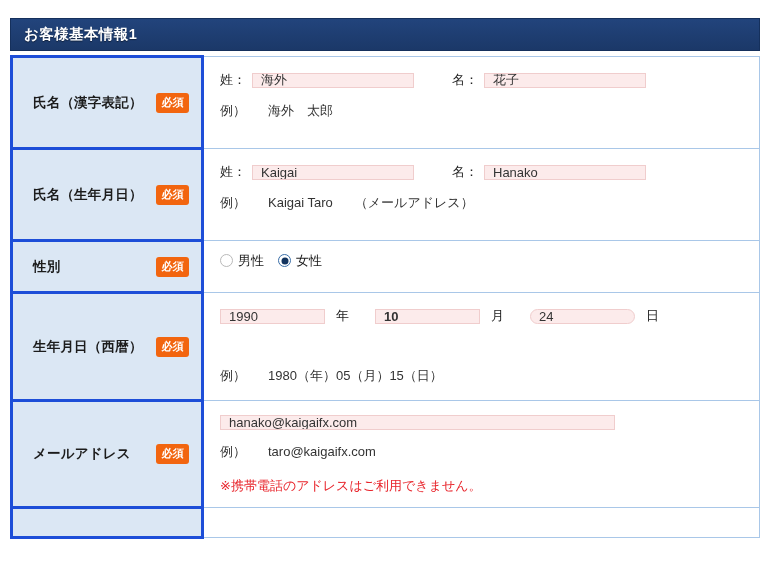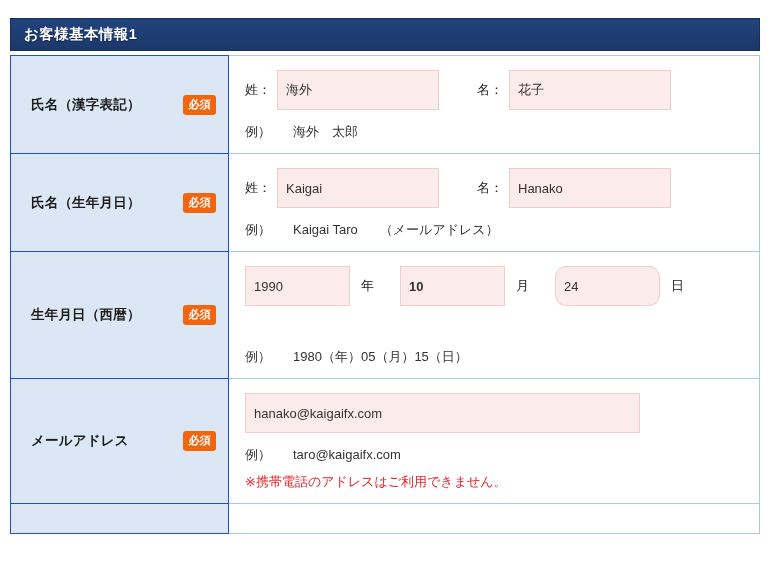--- a/index.html
+++ b/index.html
@@ -46,23 +46,23 @@
     position: absolute;
     left: 10px;
     top: 55px;
     width: 750px;
     border-collapse: collapse;
     table-layout: fixed;
   }
   .form-table tr { background: #ffffff; }
 
   .label-cell {
-    width: 218px;
+    width: 191px;
     background: #dbe7f4;
-    border: 1px solid #1d4ed8;
+    border: 3px solid #1d4ed8;
     vertical-align: middle;
     padding: 0 12px 0 20px;
   }
   .label-inner {
     display: flex;
     align-items: center;
     justify-content: space-between;
     width: 100%;
   }
   .label-text {
@@ -114,42 +114,42 @@
   }
   .unit-label.last { margin-right: 0; }
 
   .txt-input {
     background: #fcebeb;
     border: 1px solid #f0cdcd;
     color: #333333;
     font-size: 13px;
     font-family: "Liberation Sans", "DejaVu Sans", sans-serif;
     padding: 5px 8px;
-    height: 40px;
+    height: 15px;
     outline: none;
     border-radius: 0;
   }
   .w-name   { width: 162px; }
   .w-year   { width: 105px; }
   .w-month  { width: 105px; font-weight: bold; }
   .w-day    { width: 105px; border-radius: 11px; }
   .w-email  { width: 395px; }
 
   
   .hint {
     font-size: 13px;
     color: #333333;
     margin-top: 13px;
     white-space: nowrap;
   }
   .hint-gap { margin-left: 22px; }
   .note-warning {
     font-size: 13px;
     color: #e8232a;
-    margin-top: 9px;
+    margin-top: 16px;
     white-space: nowrap;
   }
 
   
   .radio-group {
     display: flex;
     align-items: center;
   }
   .radio-option {
     display: flex;
@@ -241,20 +241,40 @@
             <input class="txt-input w-name" type="text" value="Kaigai" style="">
             <span class="field-label spaced">名：</span>
             <input class="txt-input w-name" type="text" value="Hanako" style="">
           </div>
           <div class="hint">
             <span>例）</span><span class="hint-gap">Kaigai Taro</span><span class="hint-gap">（メールアドレス）</span>
           </div>
         </td>
       </tr>
 
+      <tr class="row-gender">
+        <td class="label-cell">
+          <div class="label-inner">
+            <span class="label-text">性別</span>
+            <span class="badge-required">必須</span>
+          </div>
+        </td>
+        <td class="value-cell">
+          <div class="radio-group">
+            <label class="radio-option">
+              <span class="radio-mark"></span>
+              <span class="radio-label">男性</span>
+            </label>
+            <label class="radio-option">
+              <span class="radio-mark checked"></span>
+              <span class="radio-label">女性</span>
+            </label>
+          </div>
+        </td>
+      </tr>
 
       <tr class="row-dob">
         <td class="label-cell">
           <div class="label-inner">
             <span class="label-text">生年月日（西暦）</span>
             <span class="badge-required">必須</span>
           </div>
         </td>
         <td class="value-cell">
           <div class="field-row">

